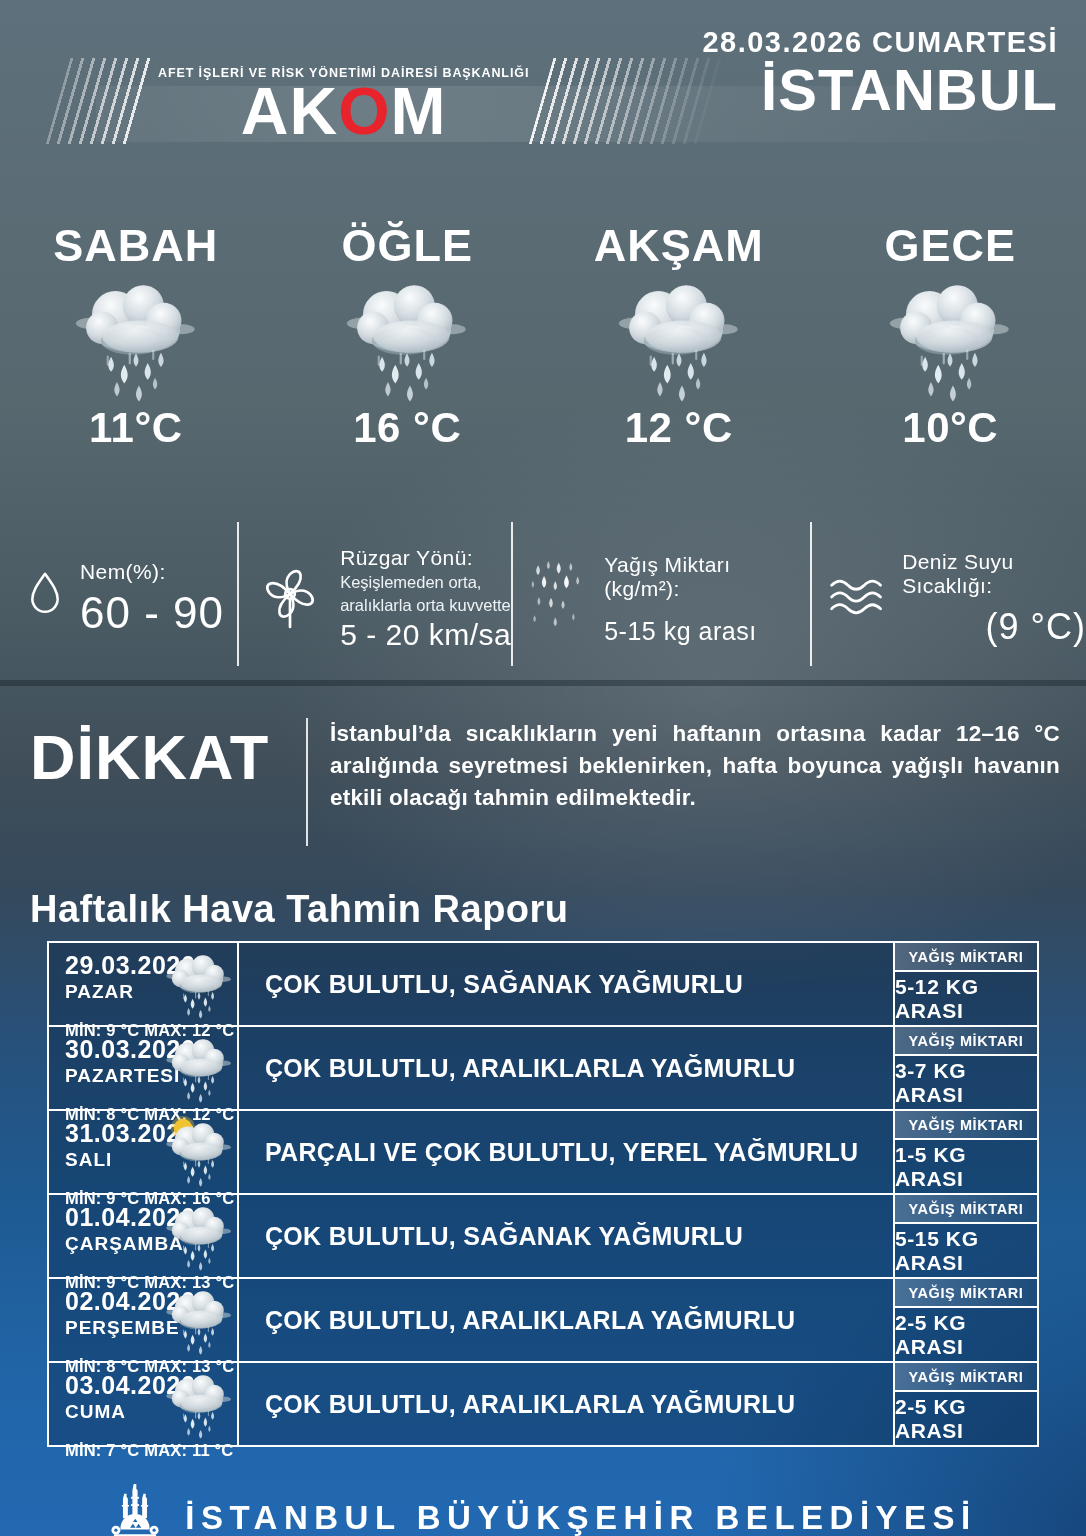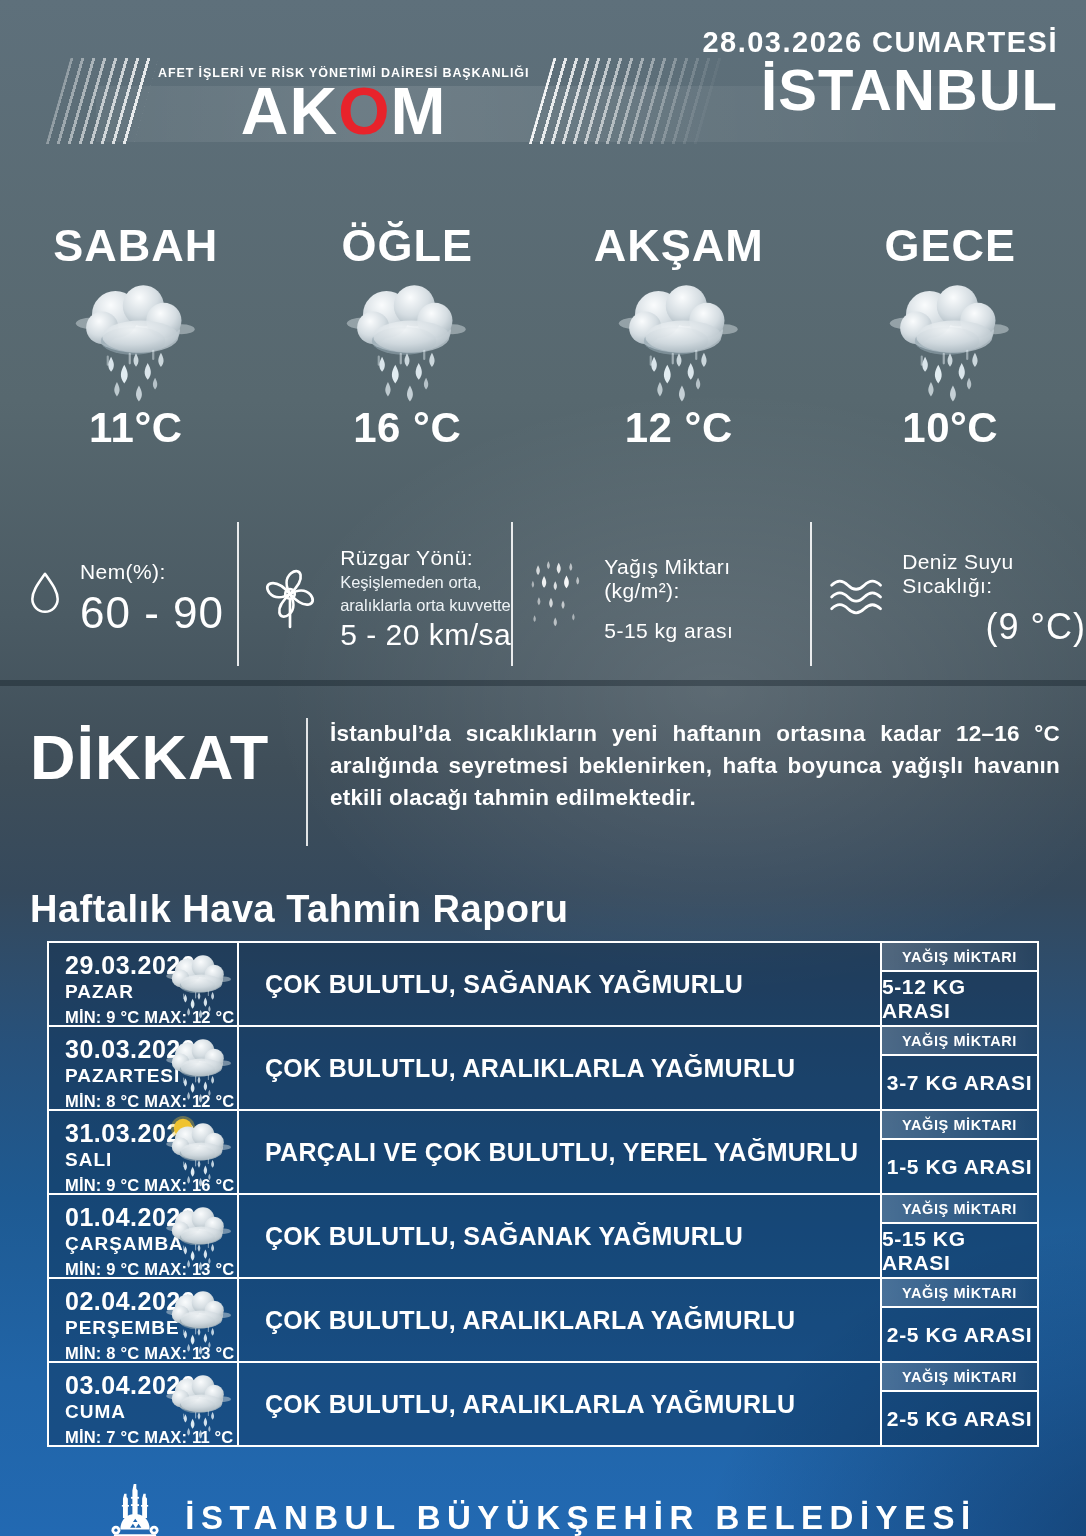--- a/index.html
+++ b/index.html
@@ -52,43 +52,43 @@
                               background:rgba(255,255,255,0.88); }
   .m-hum { width:21.0%; padding-left:26px; }
   .m-wind { width:25.2%; padding-left:20px;justify-content:space-between; }
   .m-prec { width:28.2%; padding-left:15px; }
   .m-sea { width:25.6%; padding-left:18px; }
   .m-col { margin-left:16px; }
   .m-label { font-size:21px; letter-spacing:0.4px; }
   .m-desc { font-size:16.5px; line-height:1.28; margin-top:2px; color:#eef3f6; }
   .m-value-big { font-size:44px; margin-top:4px; letter-spacing:1px; }
   .m-value-med { font-size:30px; margin-top:2px; letter-spacing:0.5px; }
-  .m-value-prec { font-size:21px; margin-top:16px; letter-spacing:0.5px; }
+  .m-value-prec { font-size:25px; margin-top:16px; letter-spacing:0.5px; }
   .m-value-sea { font-size:36px; margin-top:8px; text-align:right; letter-spacing:1px; }
 
   
   .warning { display:flex; align-items:flex-start; padding:32px 26px 0 30px; height:152px; position:relative; z-index:1; }
   .warning-title { width:276px; font-size:63px; font-weight:800; letter-spacing:1px; line-height:1.0; margin-top:8px; }
   .warning-rule { width:2px; align-self:stretch; height:128px; background:rgba(255,255,255,0.85); margin-right:22px; }
   .warning-text { flex:1; font-size:22.5px; font-weight:bold; text-align:justify; line-height:1.42; letter-spacing:0.2px; }
 
   
   .weekly-title { margin:18px 0 10px 30px; font-size:38px; font-weight:800; letter-spacing:0.5px; position:relative; z-index:1; }
   .table { width:988px; margin:4px auto 0; border:2px solid #fff; position:relative; z-index:1; }
   .trow { display:flex; height:82px; border-bottom:2px solid #fff; background:rgba(7,36,66,0.36); }
   .trow:last-child { border-bottom:none; }
   .c-day { width:190px; border-right:2px solid #fff; position:relative; padding:8px 0 0 16px; box-sizing:border-box; }
   .d-date { font-size:25px; font-weight:800; letter-spacing:0.5px; }
   .d-day { font-size:19px; font-weight:bold; letter-spacing:1px; margin-top:1px; }
-  .d-minmax { font-size:16.5px; font-weight:bold; margin-top:5px; letter-spacing:0.2px; white-space:nowrap; }
+  .d-minmax { font-size:16.5px; font-weight:bold; margin-top:18px; letter-spacing:0.2px; white-space:nowrap; }
   .d-icon { position:absolute; right:-2px; top:4px; }
   .d-icon svg { width:80px; height:74px; display:block; }
   .c-cond { flex:1; border-right:2px solid #fff; display:flex; align-items:center; padding-left:26px;
             font-size:25px; font-weight:800; letter-spacing:0.3px; }
-  .c-amt { width:155px; display:flex; flex-direction:column; }
+  .c-amt { width:142px; display:flex; flex-direction:column; }
   .amt-h { height:27px; border-bottom:2px solid #fff; display:flex; align-items:center; justify-content:center;
            font-size:14.5px; font-weight:800; letter-spacing:0.6px;
            background:linear-gradient(90deg, rgba(255,255,255,0.22), rgba(255,255,255,0.03)); }
   .amt-v { flex:1; display:flex; align-items:center; justify-content:center;
            font-size:21px; font-weight:800; letter-spacing:0.6px; }
 
   
   .footer { height:142px; display:flex; align-items:center; justify-content:center; gap:24px; position:relative; z-index:1; }
   .ibb-logo svg { width:52px; height:78px; display:block; }
   .footer-text { font-size:33px; font-weight:800; letter-spacing:6.5px; white-space:nowrap; }

